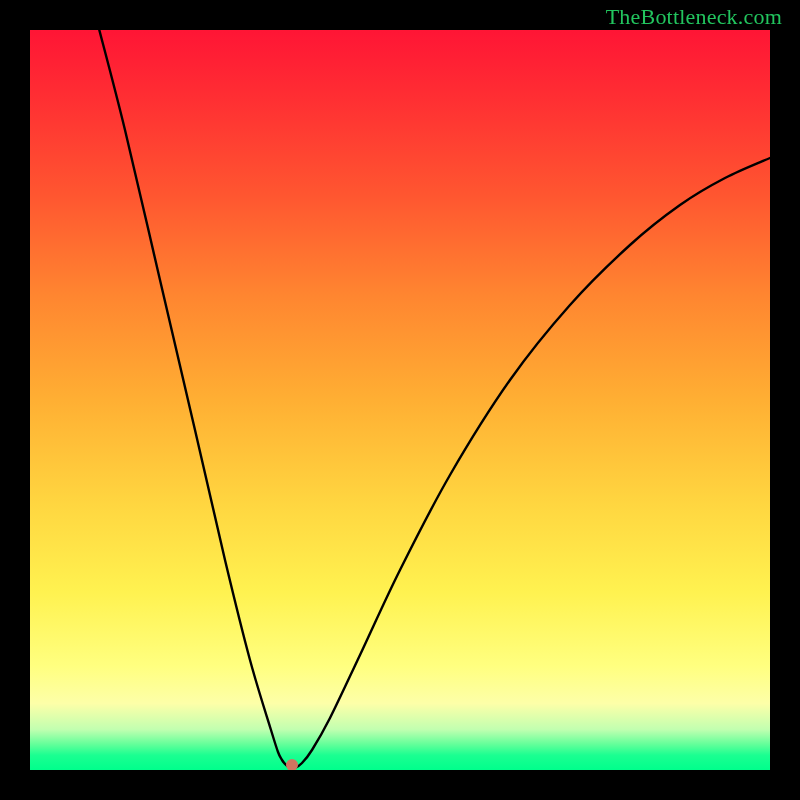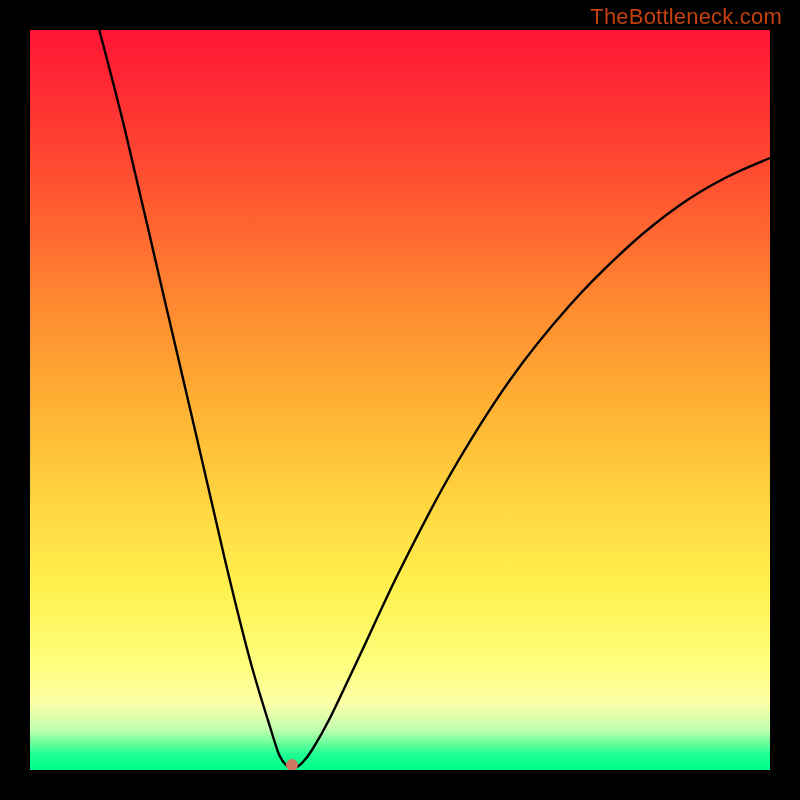--- a/index.html
+++ b/index.html
@@ -8,24 +8,25 @@
     height: 800px;
     background: #000;
     position: relative;
     font-family: Arial, Helvetica, sans-serif;
     overflow: hidden;
   }
   .watermark {
     position: absolute;
     top: 4px;
     right: 18px;
-    color: #c2410c;
+    color: #22c55e;
     font-size: 22px;
     letter-spacing: 0.2px;
     z-index: 10;
+    font-family: Liberation Serif, serif;
   }
   .plot-area {
     position: absolute;
     left: 30px;
     top: 30px;
     width: 740px;
     height: 740px;
     background: linear-gradient(to bottom,
       #ff1535 0%,
       #ff2b33 8%,

